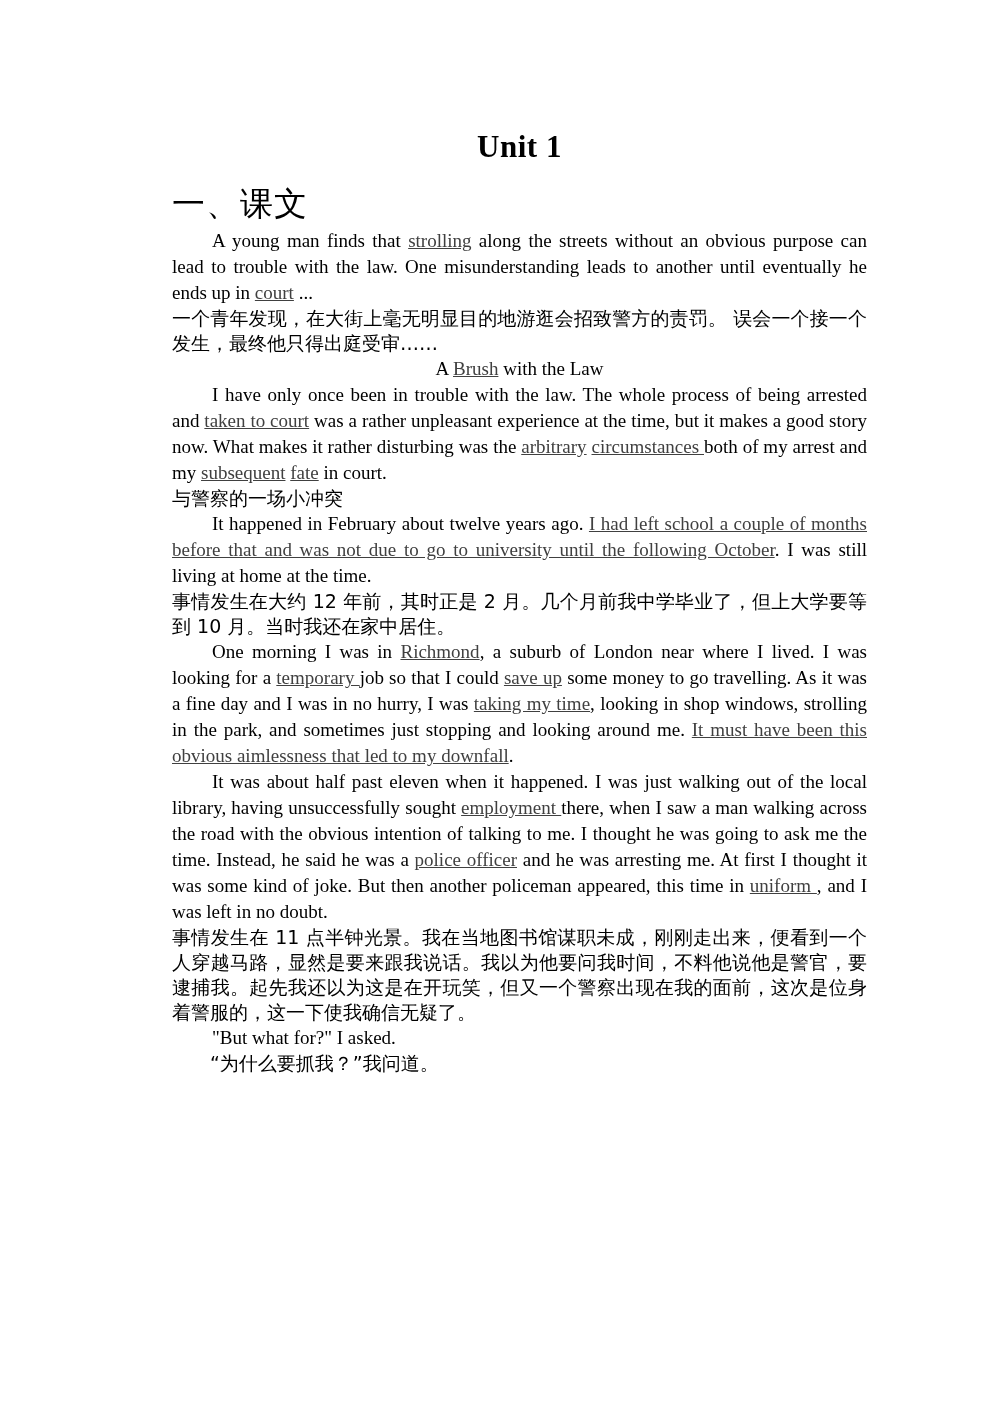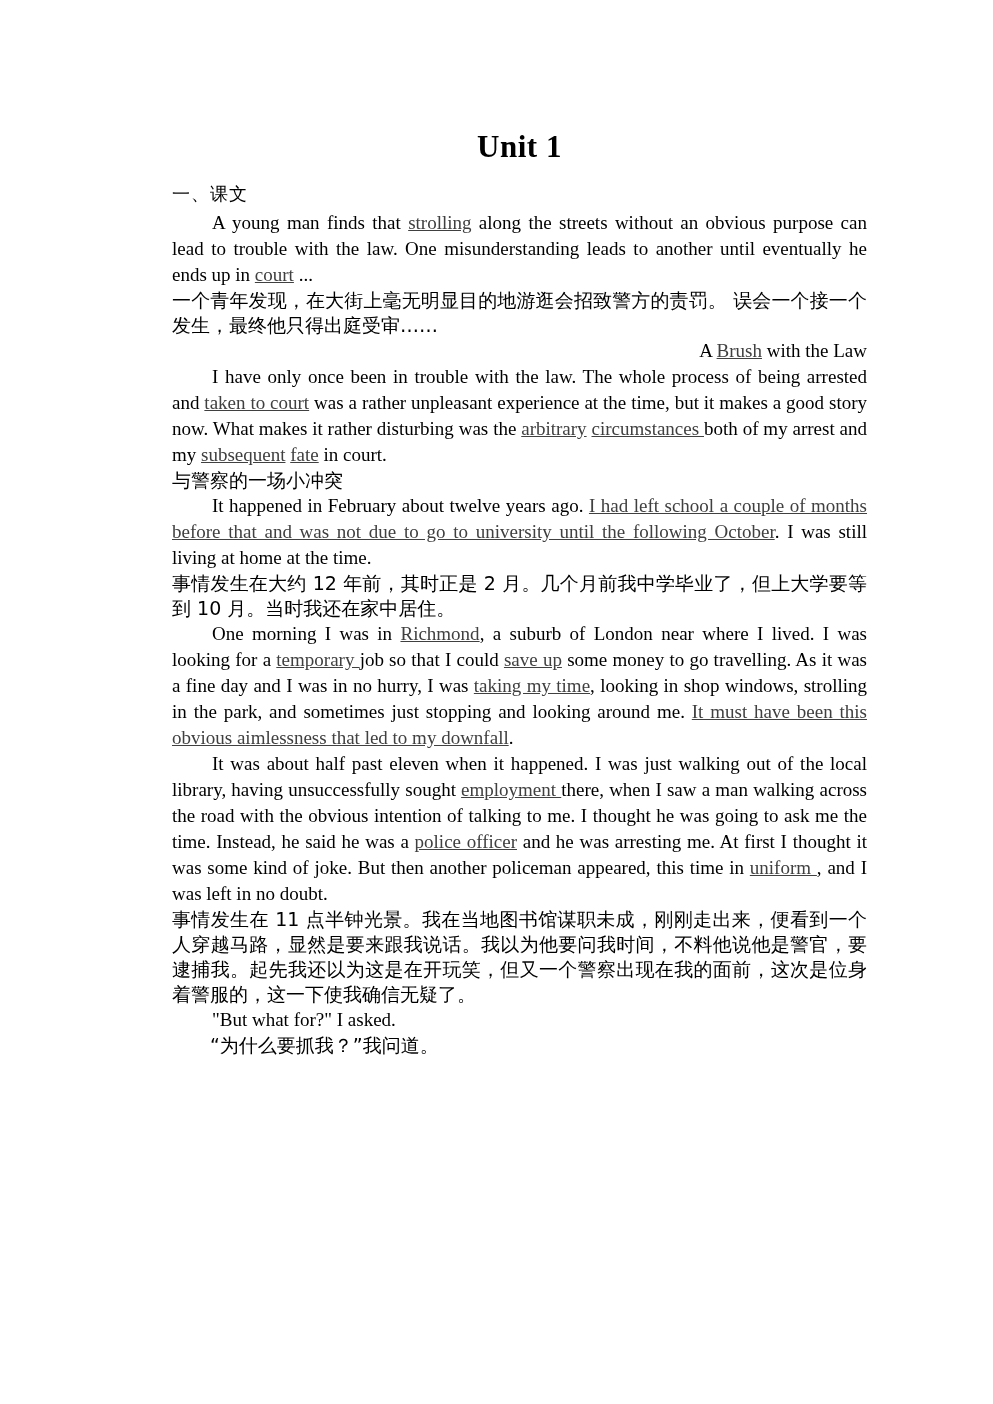--- a/index.html
+++ b/index.html
@@ -33,38 +33,38 @@
     font-size: 31px;
     font-weight: bold;
     text-align: center;
     margin: 0;
     padding-top: 128px;
     line-height: 1.2;
     letter-spacing: 0.5px;
     font-family: "Liberation Serif", "DejaVu Serif", serif;
   }
   .section-heading {
-    font-size: 18px;
+    font-size: 33px;
     font-weight: normal;
     margin: 18px 0 4px 0;
     line-height: 1.25;
     font-family: "DejaVu Sans", "Liberation Sans", sans-serif;
     letter-spacing: 1px;
   }
   p.en {
     font-size: 19px;
     line-height: 26px;
     margin: 0;
     text-align: justify;
     text-justify: inter-word;
     text-indent: 40px;
     font-family: "Liberation Serif", "DejaVu Serif", serif;
   }
   p.en.center {
-    text-align: right;
+    text-align: center;
     text-indent: 0;
   }
   p.cn {
     font-size: 19px;
     line-height: 25px;
     margin: 0;
     text-align: justify;
     text-indent: 0;
     font-family: "DejaVu Sans", "Liberation Sans", sans-serif;
     letter-spacing: 0px;

